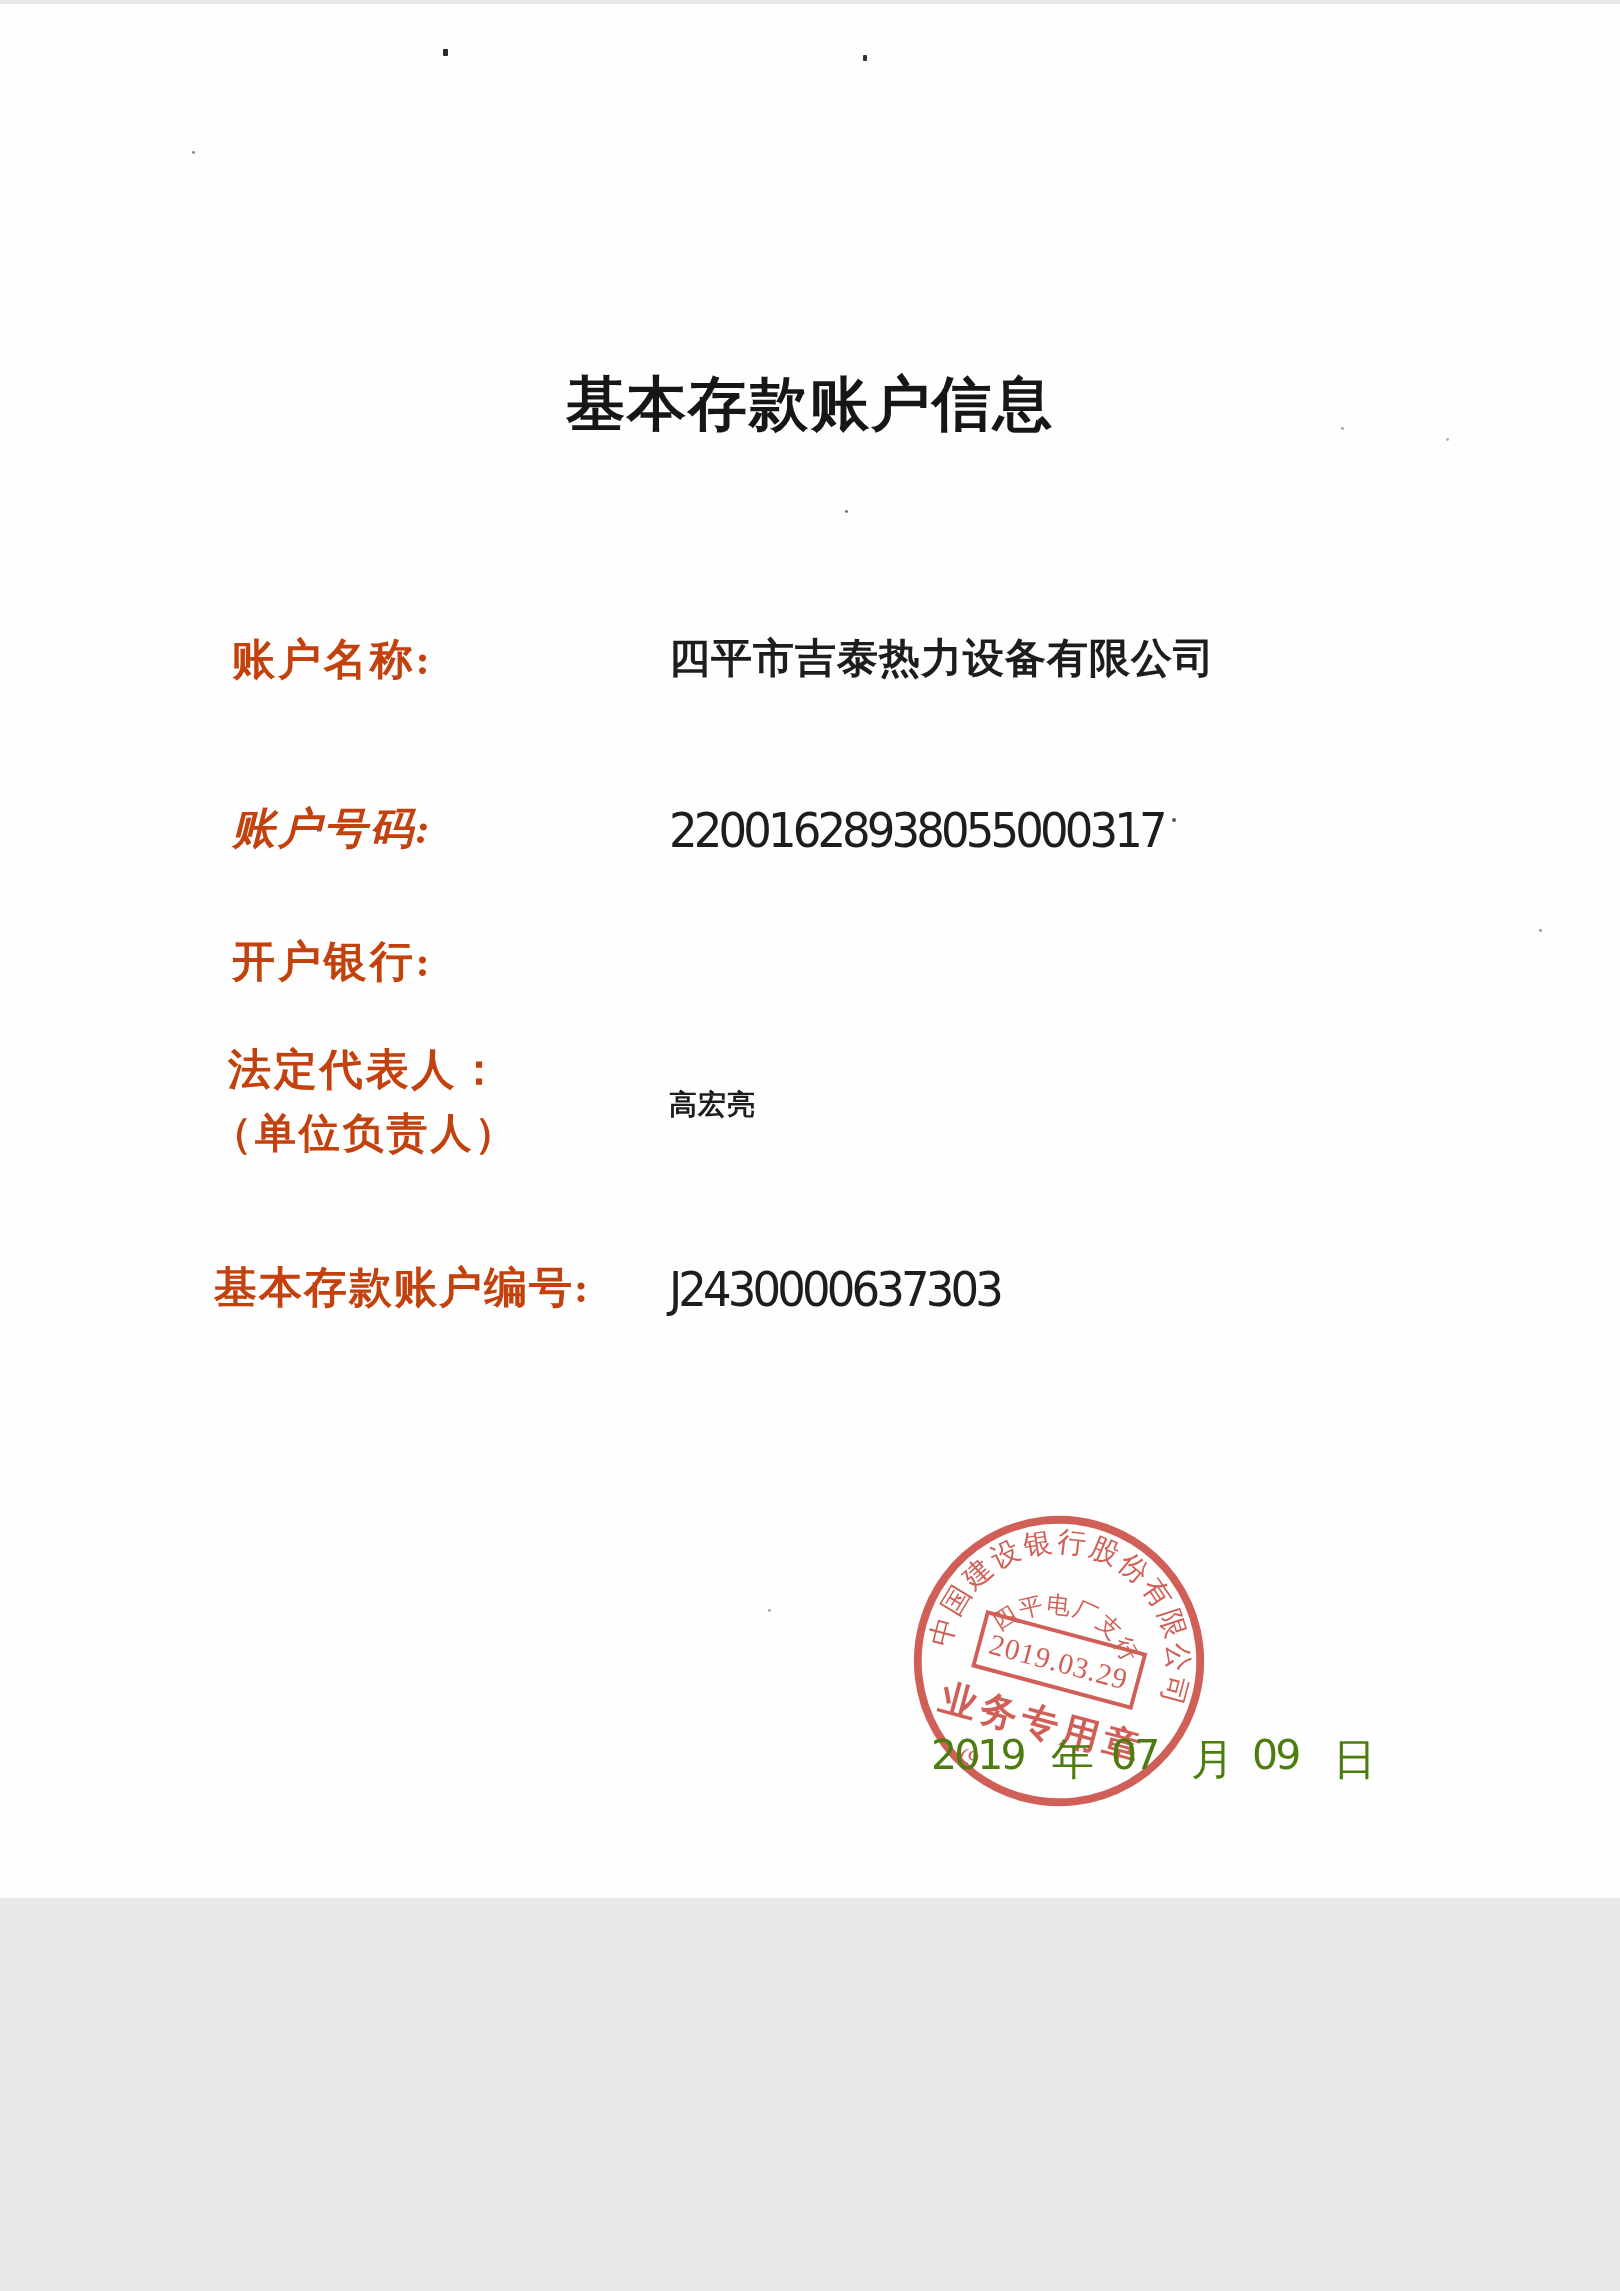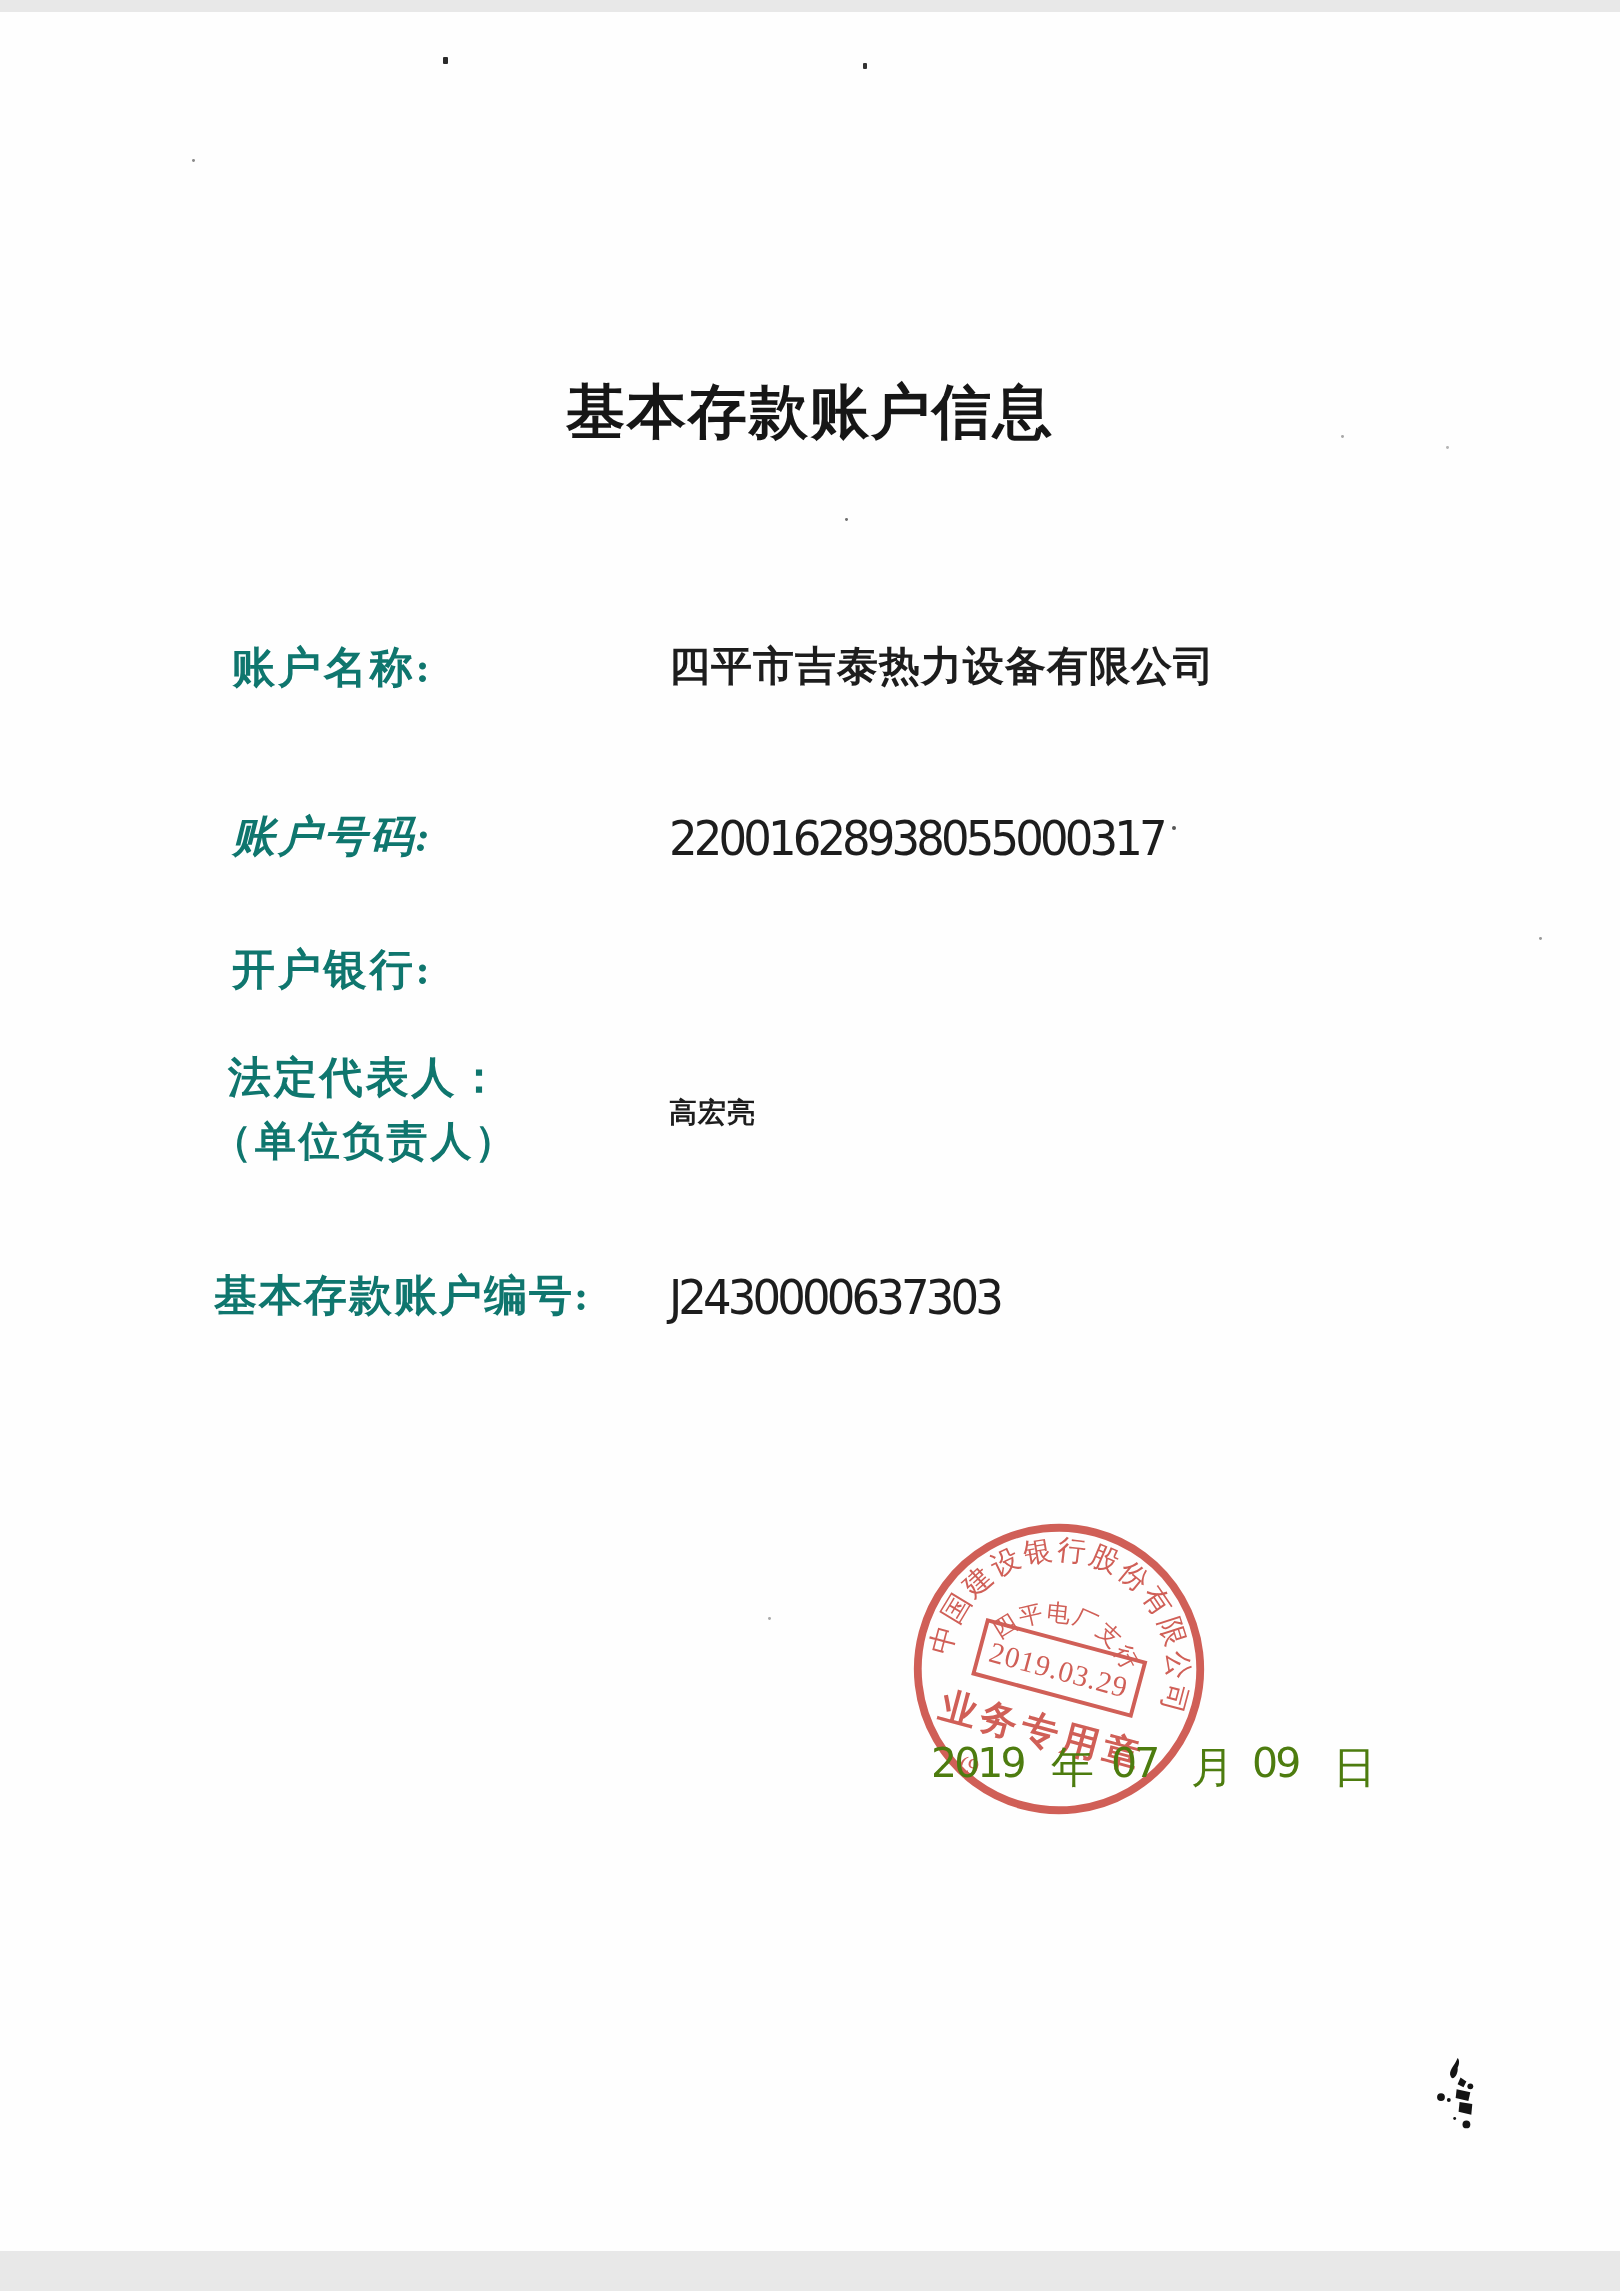--- a/index.html
+++ b/index.html
@@ -1,34 +1,34 @@
 <!DOCTYPE html>
 <html><head>
 <meta charset="utf-8">
 <style>
   html,body{margin:0;padding:0;background:#e8e8e8;}
   .page{
     position:relative;
-    width:1620px;height:2239px;
-    margin:12px auto;
+    width:1620px;height:1894px;
+    margin:4px auto;
     background:#fefefe;
     overflow:hidden;
     font-family:"Liberation Serif","DejaVu Serif",serif;
     color:#1b1b1b;
   }
   .doc-title{
     position:absolute;left:0;top:361px;width:1620px;
     text-align:center;
     font-size:59px;font-weight:700;letter-spacing:2px;
     color:#161616;
   }
   .field-label{
     position:absolute;
     font-size:43px;font-weight:700;letter-spacing:2.9px;
-    color:#0f766e;white-space:nowrap;
+    color:#c2410c;white-space:nowrap;
   }
   .field-value{
     position:absolute;left:669px;
     font-size:41px;font-weight:700;letter-spacing:1px;
     color:#1d1d1d;white-space:nowrap;
   }
   .numeric{
     font-family:"DejaVu Sans","Liberation Sans",sans-serif;
     font-size:45px;letter-spacing:-3.9px;font-weight:400;
     transform:scaleY(1.08);transform-origin:top left;

